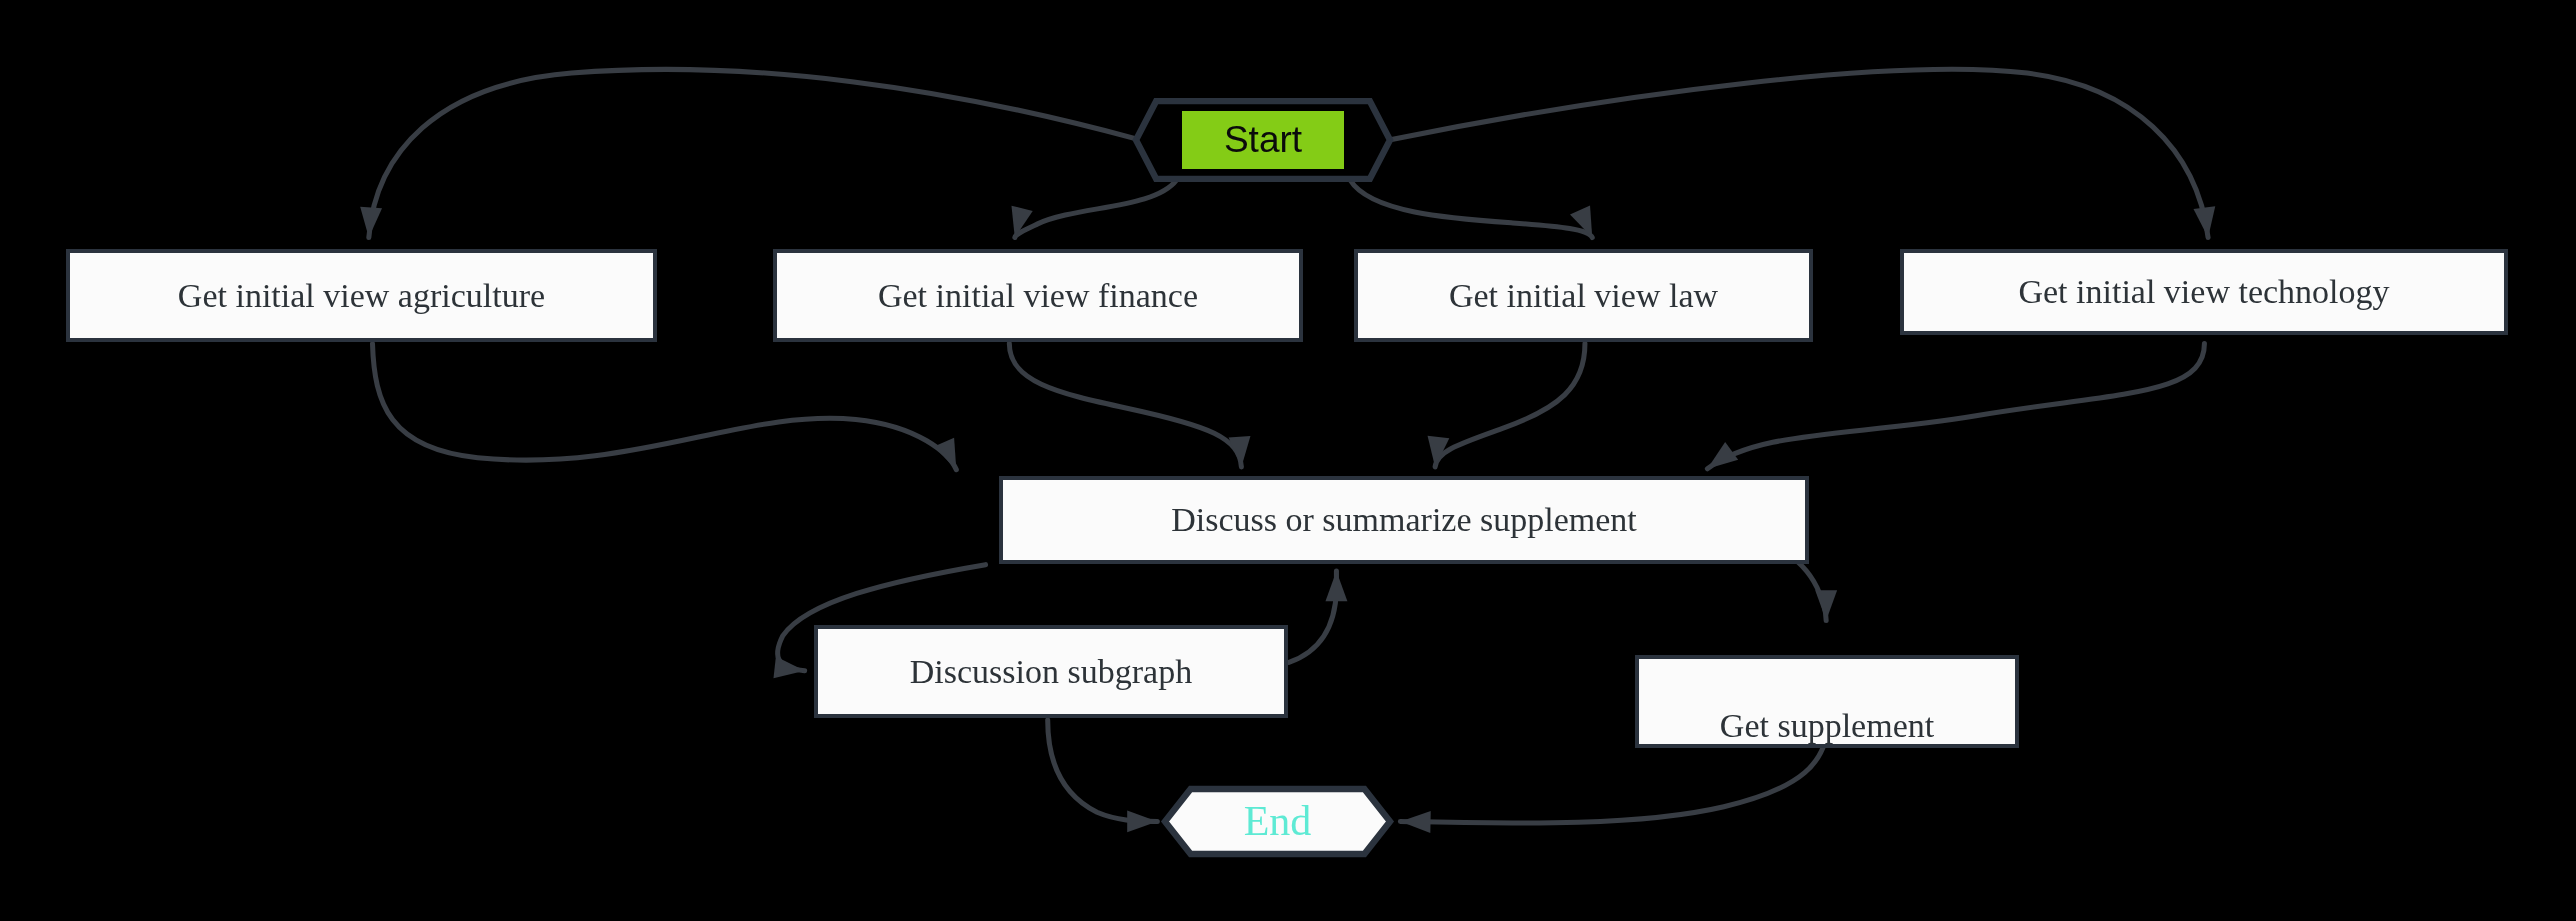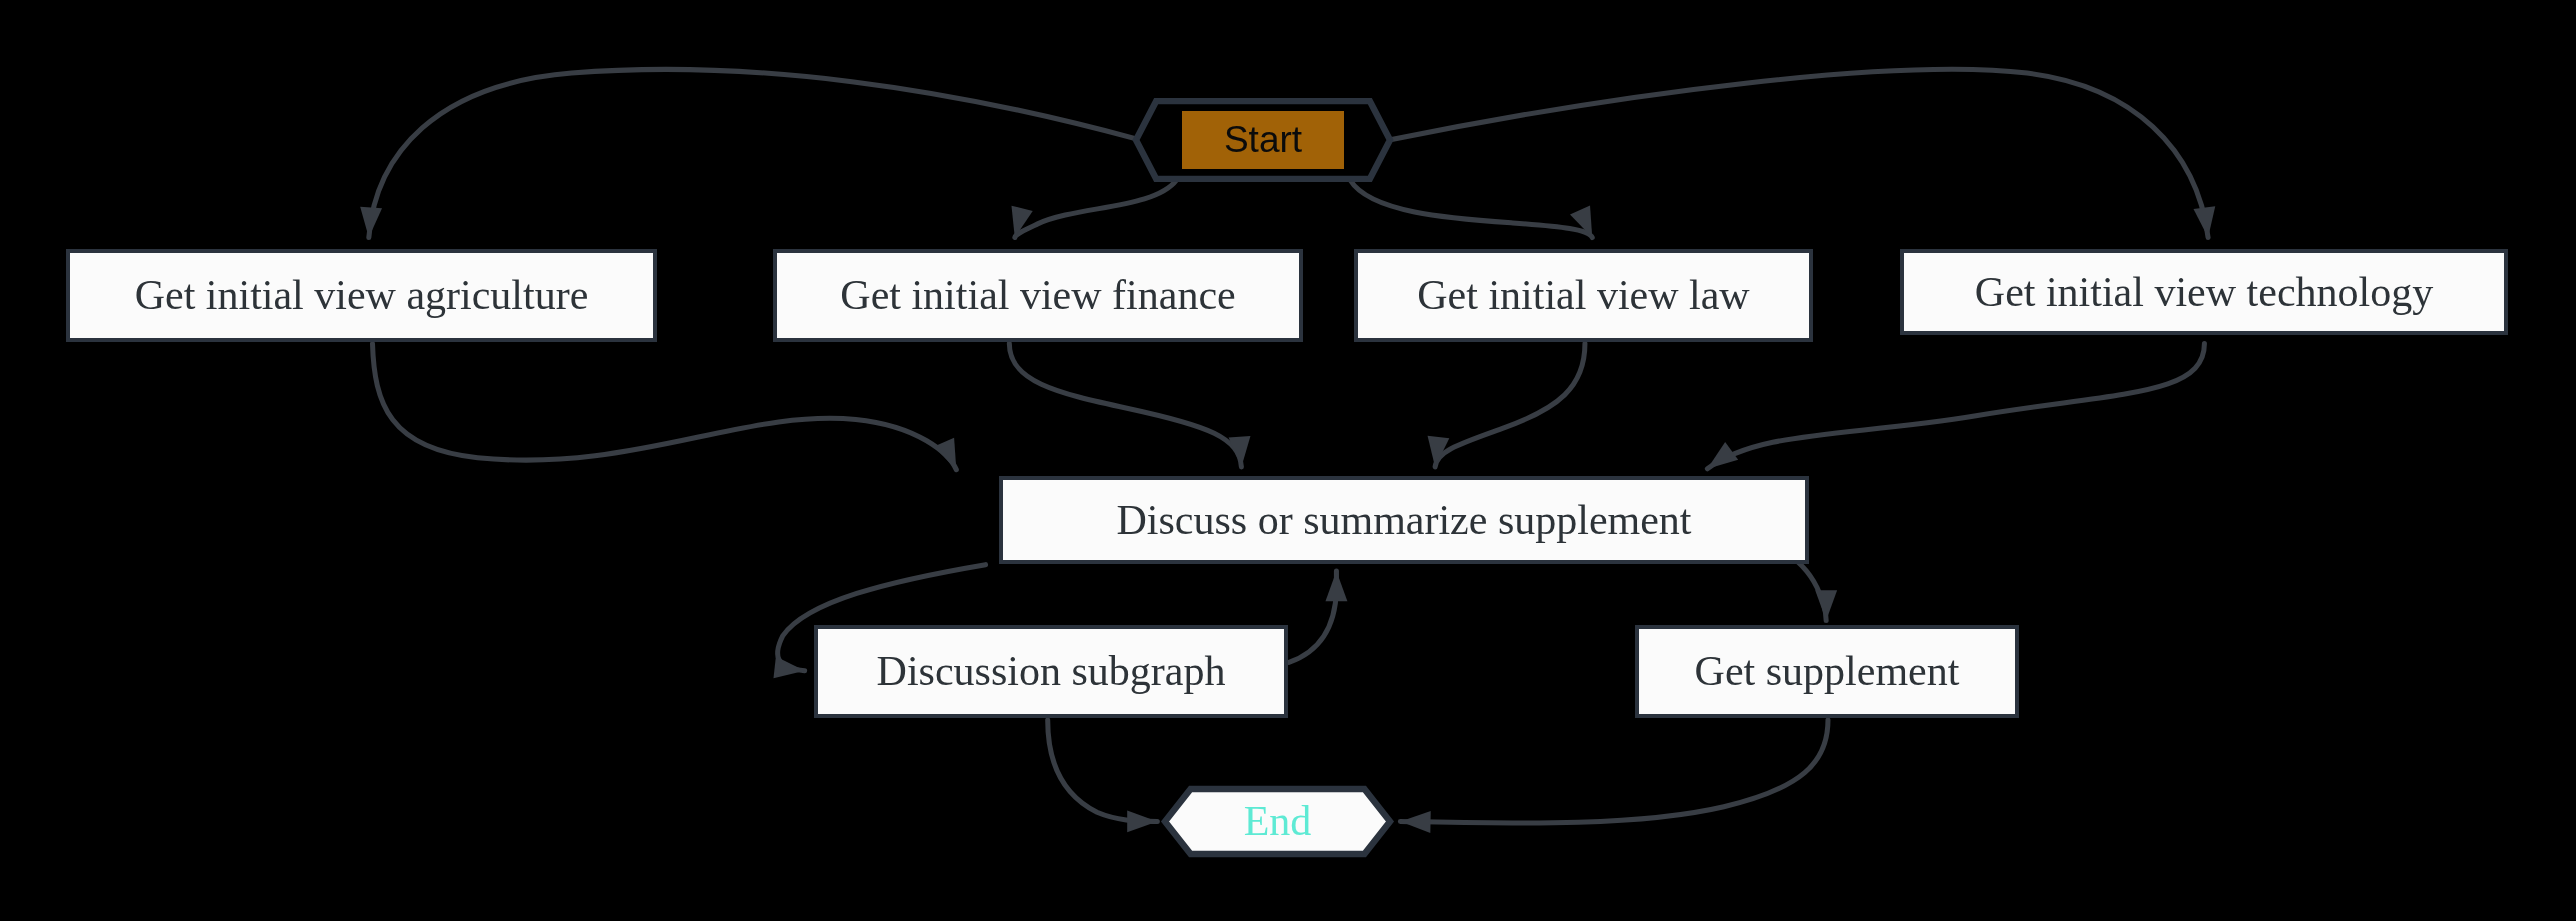--- a/index.html
+++ b/index.html
@@ -33,39 +33,39 @@
     align-items: center;
     justify-content: center;
     box-sizing: border-box;
   }
   .node.rect {
     background: #fbfbfb;
     border: 4.6px solid #2b333e;
   }
   .label {
     color: #2d3338;
-    font-size: 42px;
+    font-size: 34px;
     line-height: 1.1;
     white-space: nowrap;
     text-align: center;
   }
   .hex svg {
     position: absolute;
     left: 0; top: 0;
     overflow: visible;
   }
   .hex .label {
     position: relative;
     z-index: 2;
   }
   #node-start .label {
     font-family: "Liberation Sans", sans-serif;
     font-size: 37px;
     color: #0b0b0b;
-    background: #a16207;
+    background: #84cc16;
     padding: 8.2px 42px;
   }
   #node-end .label {
     font-size: 42px;
     color: #5eead4;
     background: transparent;
   }
 </style>
 </head>
 <body>
@@ -121,21 +121,21 @@
   </div>
 
   <div class="node rect" style="left:999px; top:476px; width:810px; height:88px;align-items:center;">
     <span class="label">Discuss or summarize supplement</span>
   </div>
 
   <div class="node rect" style="left:814px; top:625px; width:474px; height:93px;">
     <span class="label">Discussion subgraph</span>
   </div>
 
-  <div class="node rect" style="left:1635px; top:625px; width:384px; height:93px;">
+  <div class="node rect" style="left:1635px; top:655px; width:384px; height:93px;align-items:flex-end;">
     <span class="label">Get supplement</span>
   </div>
 
   <div class="node hex" id="node-end" style="left:1165px; top:789px; width:225px; height:65px;">
     <svg width="225" height="65" viewBox="0 0 246 71">
       <polygon points="0,35.5 28,0 218,0 246,35.5 218,71 28,71" fill="#fbfbfb" stroke="#2b333e" stroke-width="7" stroke-linejoin="miter"></polygon>
     </svg>
     <span class="label">End</span>
   </div>
 

